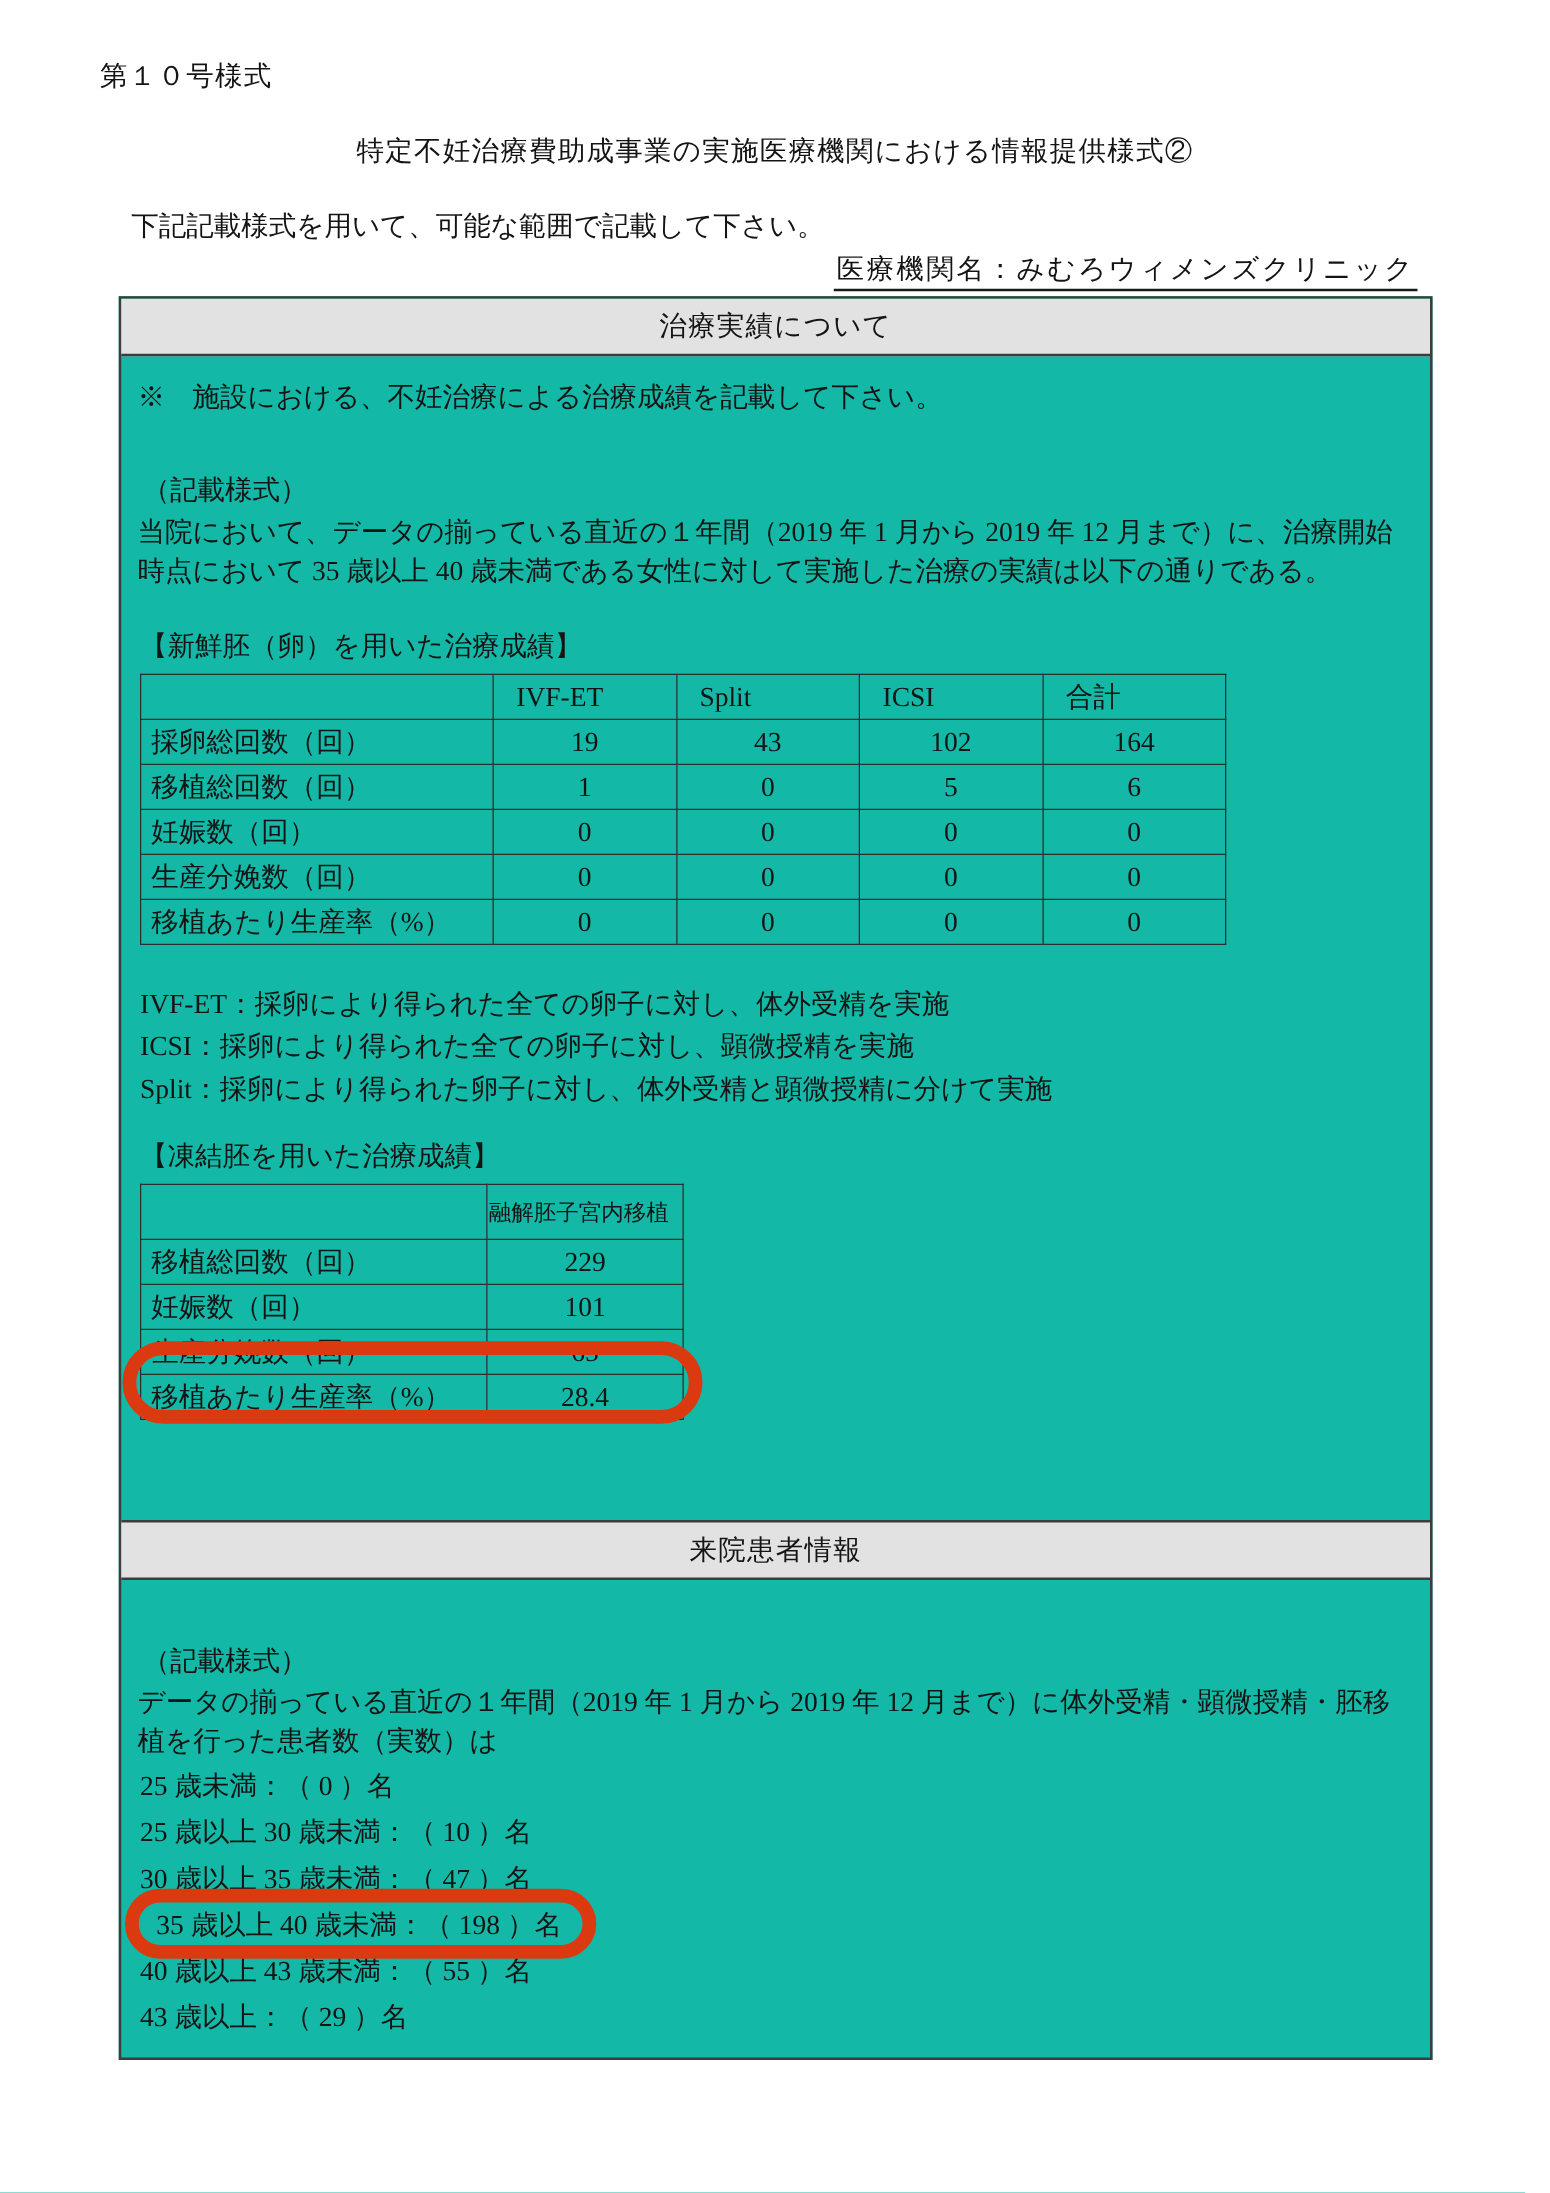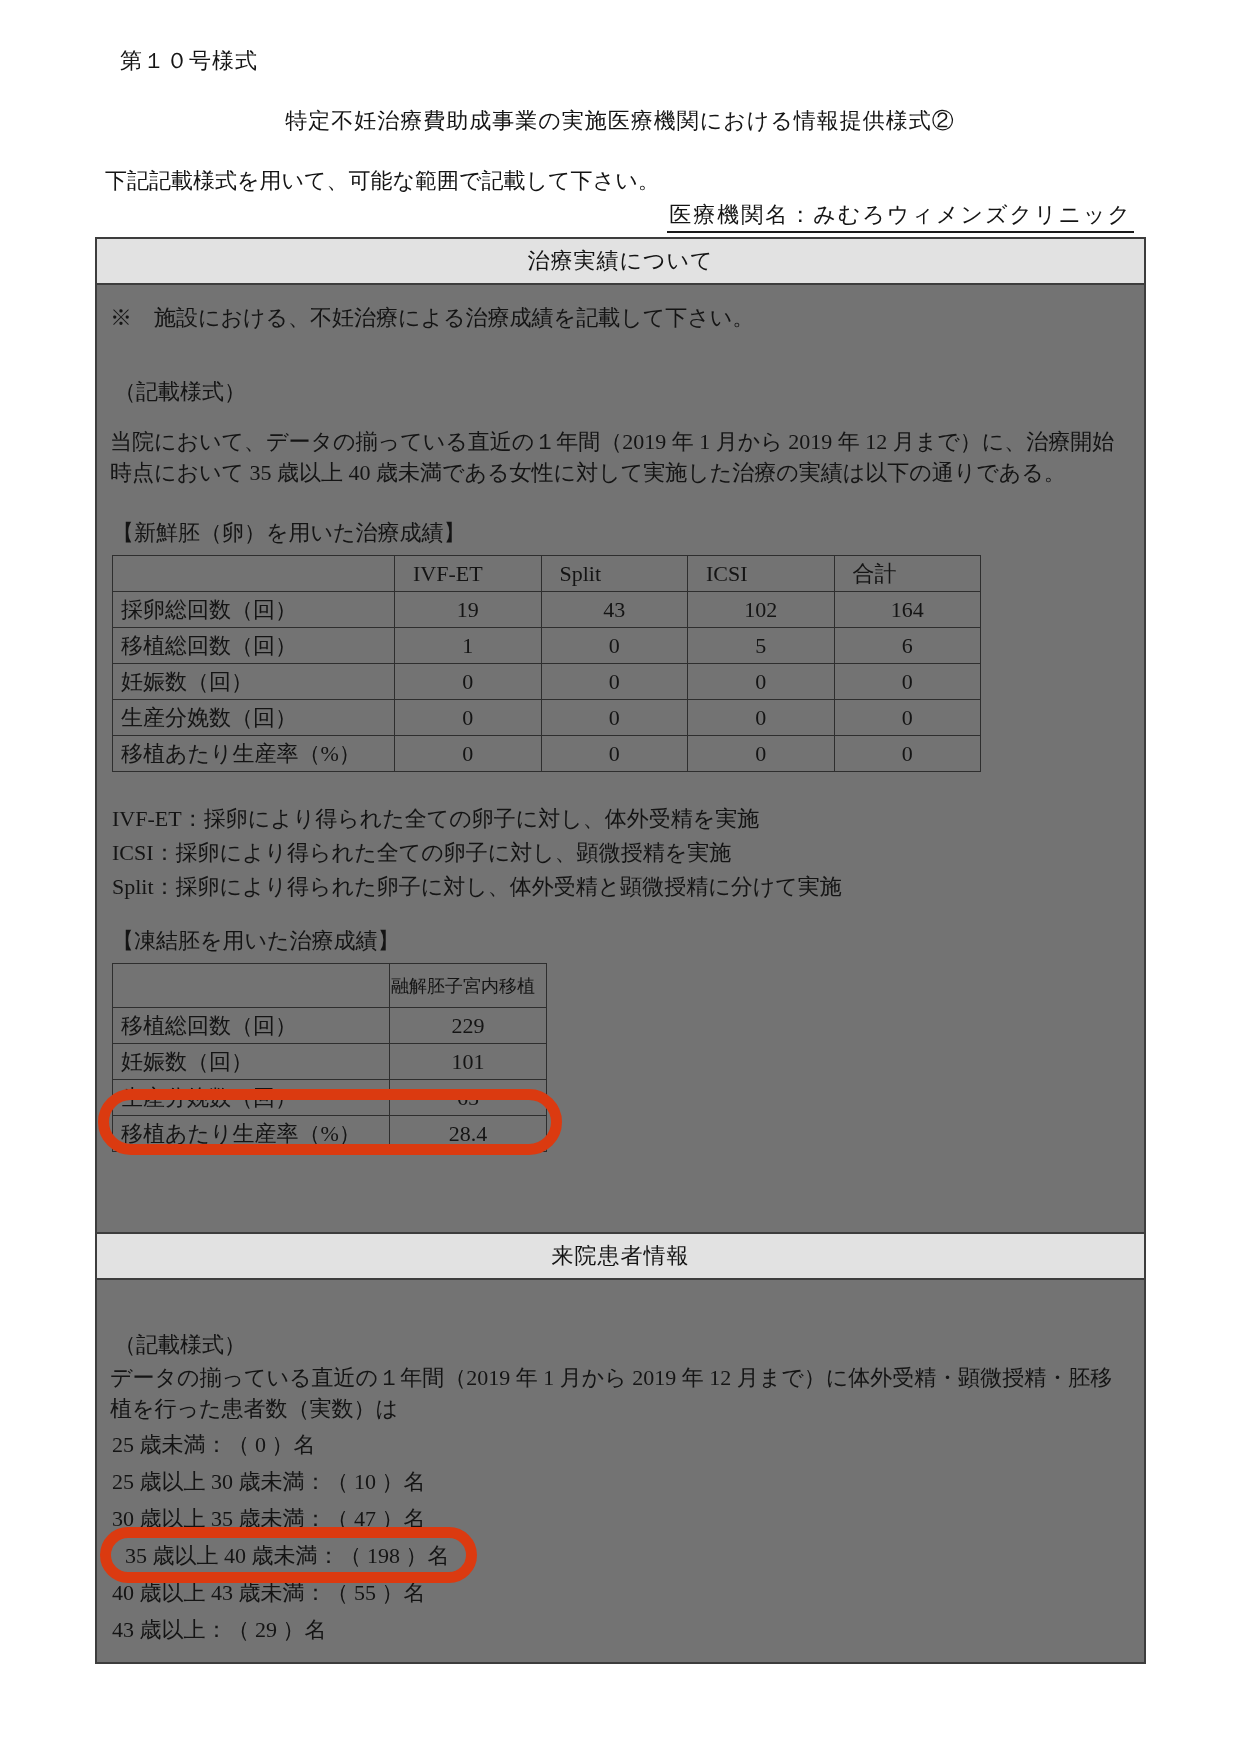--- a/index.html
+++ b/index.html
@@ -1,37 +1,37 @@
 <!DOCTYPE html>
 <html lang="ja" style="--annot: #db3a10;"><head>
 <meta charset="utf-8">
 <style>
   html,body{margin:0;padding:0;}
   body{
     width:1240px;height:1754px;background:#ffffff;color:#141414;
     font-family:"Liberation Serif","DejaVu Serif",serif;
     font-size:22px;overflow:hidden;position:relative;
   }
-  .form-no{margin:46px 0 0 120px;letter-spacing:1px;}
+  .form-no{margin:46px 0 0 80px;letter-spacing:1px;}
   .doc-title{margin-top:30px;text-align:center;letter-spacing:1px;}
   .instruction{margin:30px 0 0 105px;}
   .institution-row{margin:4px 106px 2px 0;text-align:right;}
   .institution{display:inline-block;border-bottom:2px solid #1a1a1a;
     letter-spacing:2px;padding:0 2px 1px 2px;}
 
-  .outer-box{margin:4px 94px 0 95px;border:2px solid #3d3d3d;background:#737373;}
+  .outer-box{margin:4px 94px 0 95px;border:2px solid #3d3d3d;background:#14b8a6;}
   .section-bar{
     background:#e2e2e2;border-bottom:2px solid #3d3d3d;
     height:44px;line-height:44px;text-align:center;letter-spacing:1px;
   }
   .section-bar.mid{border-top:2px solid #3d3d3d;}
   .section-content{padding:10px 16px 8px 13px;}
   .note{margin:8px 0 0 0;}
   .format-label{margin:44px 0 0 4px;}
-  .para{margin:19px 0 0 0;line-height:31px;max-width:1015px;}
+  .para{margin:3px 0 0 0;line-height:31px;max-width:1015px;}
   .table-title{margin:30px 0 0 2px;}
   .table-title.frozen{margin-top:22px;}
 
   table{border-collapse:collapse;margin:7px 0 0 2px;table-layout:fixed;}
   td,th{border:1.6px solid #2e2e2e;font-weight:normal;overflow:hidden;white-space:nowrap;}
   .t1{width:868px;}
   .t1 col.lbl{width:282px;}
   .t1 col.v{width:146.5px;}
   .t1 td{height:33px;}
   .t1 .hdr{text-align:left;padding-left:18px;}

